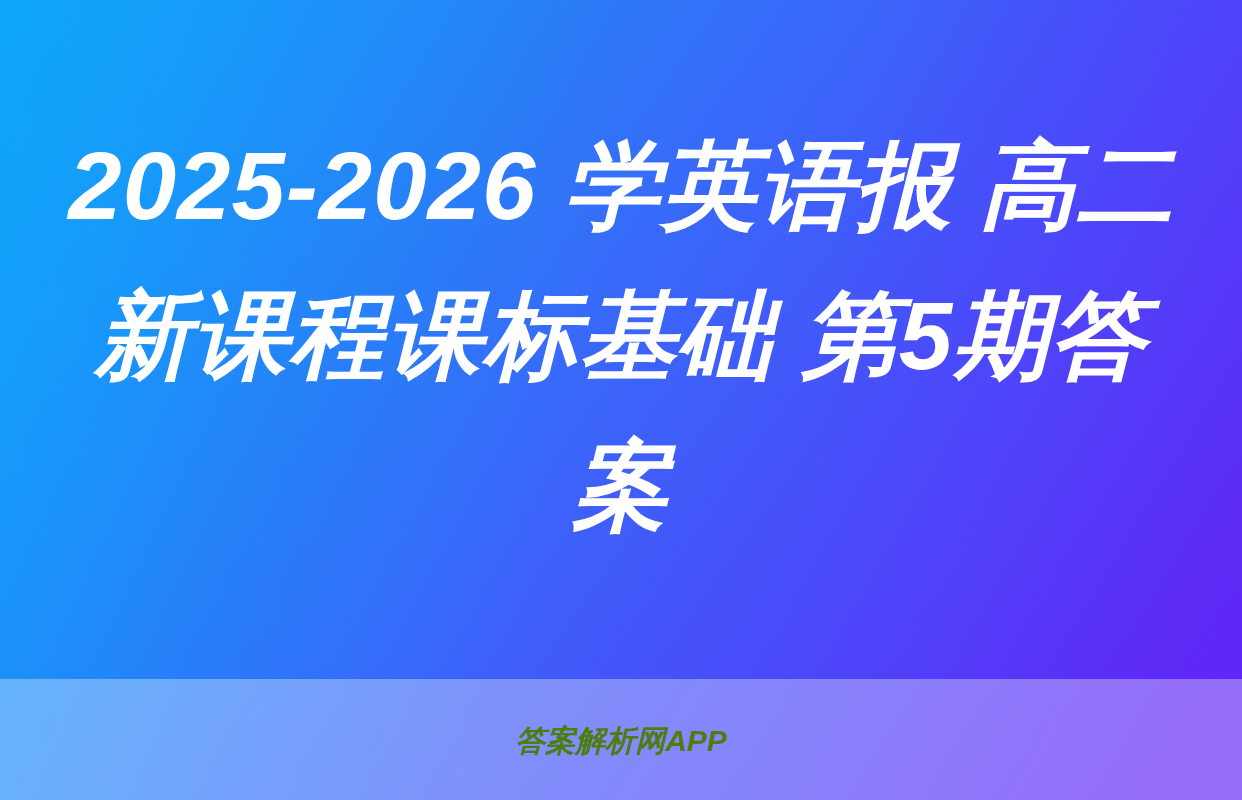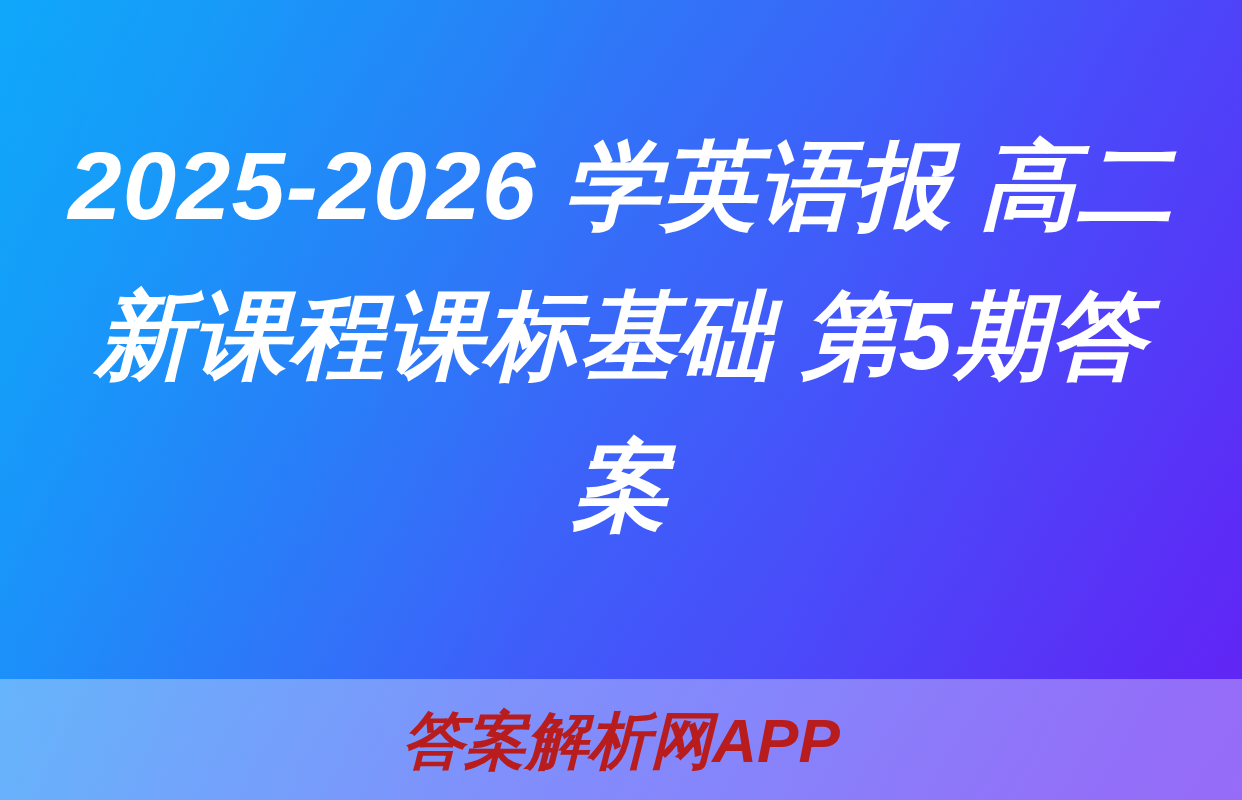--- a/index.html
+++ b/index.html
@@ -92,22 +92,22 @@
     width: 1242px;
     height: 121px;
     background: rgba(255, 255, 255, 0.33);
     display: flex;
     align-items: center;
     justify-content: center;
     box-sizing: border-box;
   }
 
   .footer-text {
-    color: #b91c1c;
-    font-size: 62px;
+    color: #4d7c0f;
+    font-size: 30px;
     line-height: 52px;
     font-weight: 700;
     font-style: italic;
     letter-spacing: 0px;
     font-family: "Liberation Sans", "DejaVu Sans", sans-serif;
     white-space: nowrap;
     transform: translateY(1px);
   }
 </style>
 </head>

